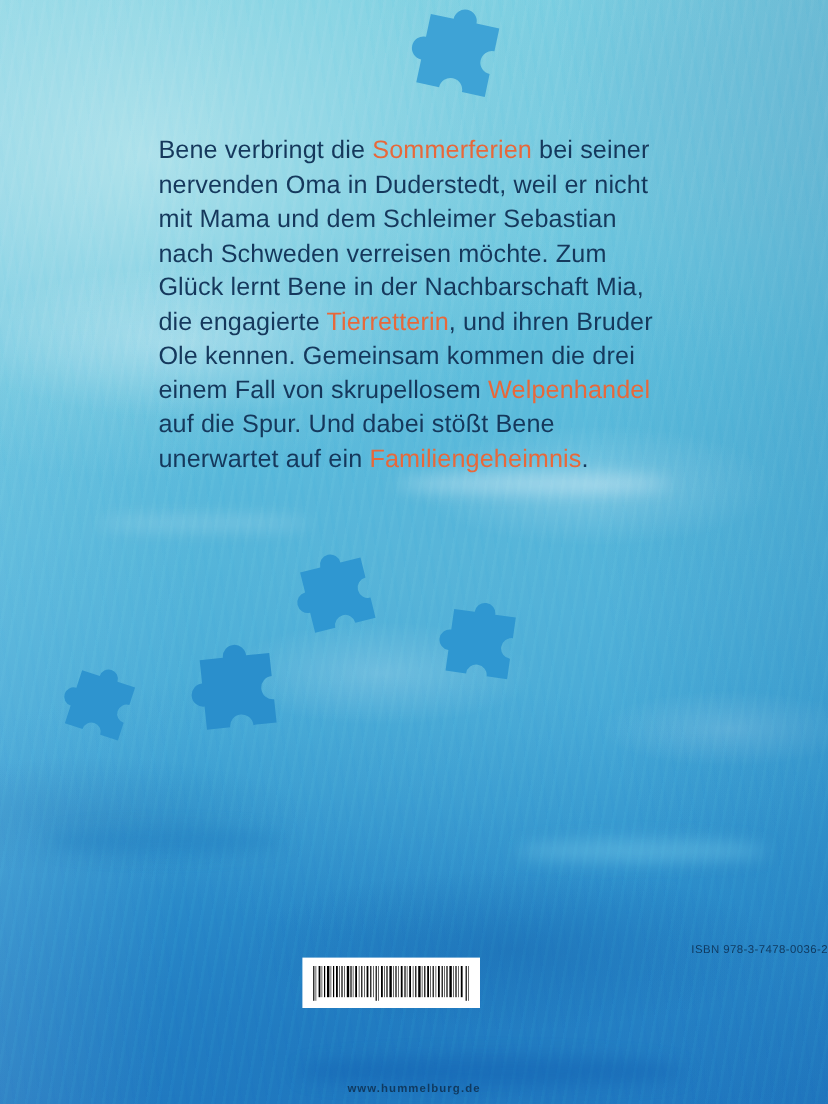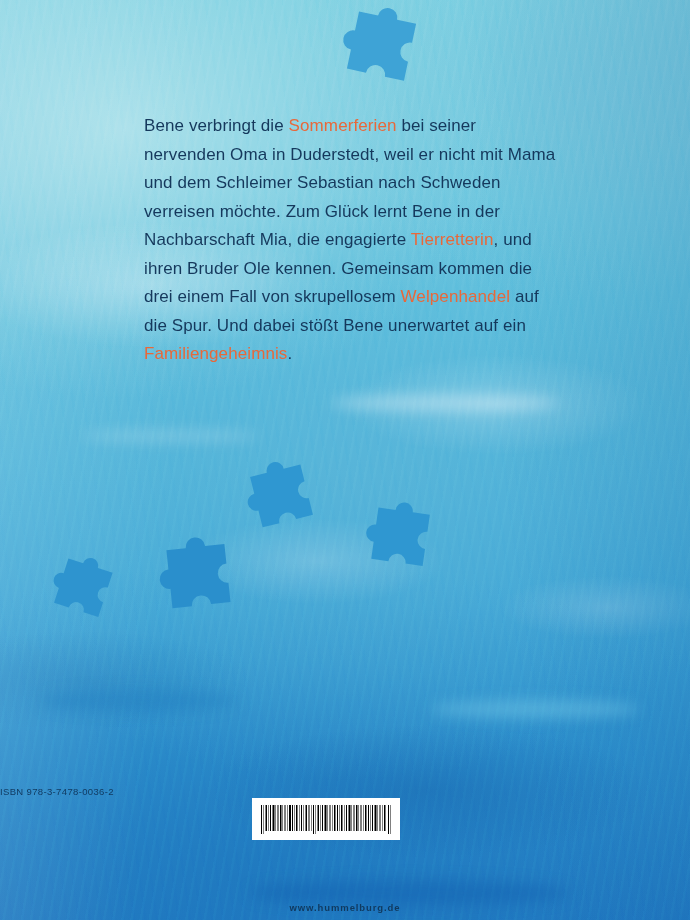--- a/index.html
+++ b/index.html
@@ -66,37 +66,37 @@
   
   .puzzle {
     position: absolute;
     pointer-events: none;
   }
   .puzzle svg { display: block; }
 
   
   .blurb {
     position: absolute;
-    left: 144px;
+    left: 132px;
     top: 112px;
     width: 412px;
-    font-size: 17px;
+    font-size: 21px;
     line-height: 28.5px;
     color: #15385c;
     letter-spacing: 0.1px;
   }
   .hl { color: #e8683a; }
 
   
   .isbn-text {
     position: absolute;
     left: 0;
     right: 0;
     top: 786px;
-    text-align: left;
+    text-align: right;
     font-size: 9.5px;
     letter-spacing: 0.35px;
     color: #10395f;
     font-family: "Liberation Sans", sans-serif;
   }
   .barcode-box {
     position: absolute;
     left: 252px;
     top: 798px;
     width: 148px;

